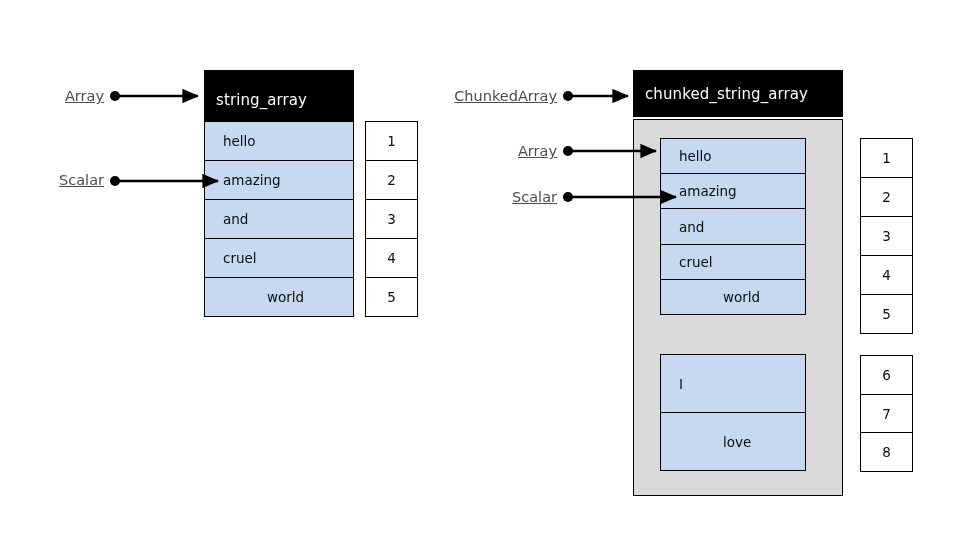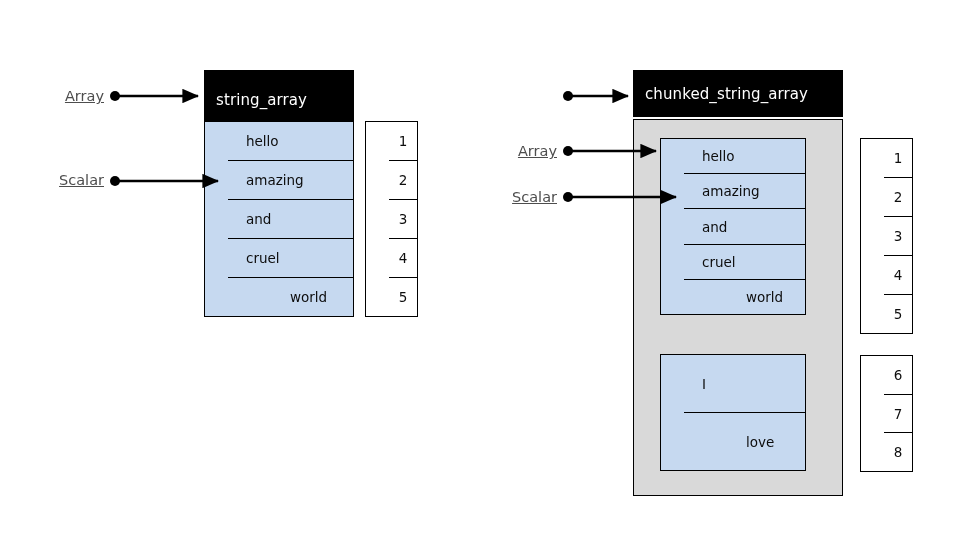--- a/index.html
+++ b/index.html
@@ -16,21 +16,21 @@
   }
 
   .stage {
     position: absolute;
     left: 0; top: 0;
     width: 960px;
     height: 540px;
   }
 
   
-  .abs { position: absolute; box-sizing: border-box; padding-left: 23px; }
+  .abs { position: absolute; box-sizing: border-box; }
 
   
   .title-bar {
     background: #000000;
     color: #ffffff;
     display: flex;
     align-items: center;
     padding-left: 12px;
     font-size: 15px;
     letter-spacing: 0.1px;
@@ -208,20 +208,21 @@
       <span>6</span>
     </div>
     <div class="idx-cell">
       <span>7</span>
     </div>
     <div class="idx-cell">
       <span>8</span>
     </div>
   </div>
 
+  <div class="ann-label" style="left:400px; top:88px; width:157px;">ChunkedArray</div>
 
   <div class="ann-label" style="left:400px; top:143px; width:157px;">Array</div>
 
   <div class="ann-label" style="left:400px; top:189px; width:157px;">Scalar</div>
 
   <svg class="connectors" width="960" height="540">
     <defs>
       <marker id="arrowhead" markerWidth="7" markerHeight="6" refX="6.5" refY="3" orient="auto" markerUnits="strokeWidth">
         <path d="M0,0 L7,3 L0,6 z" fill="#000000"></path>
       </marker>

